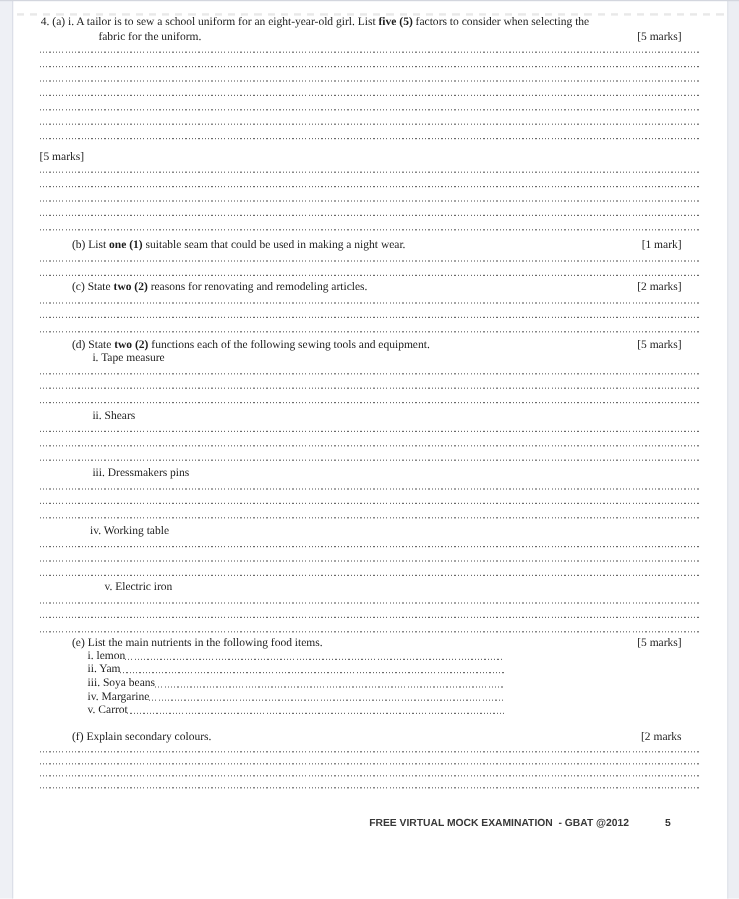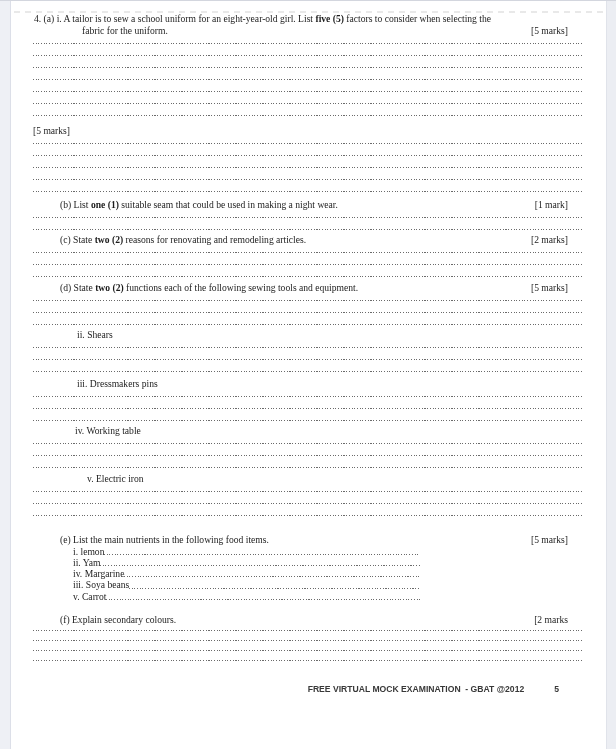--- a/index.html
+++ b/index.html
@@ -18,21 +18,21 @@
     opacity:.55;}
   .content{position:absolute;left:33px;top:0;width:550px;padding-top:13px;}
   .r{display:flex;justify-content:space-between;align-items:baseline;
      font-size:9.6px;line-height:11.5px;white-space:pre;}
   .t{white-space:pre;}
   .r b, .t b{font-weight:bold;}
   .marks{padding-right:15px;white-space:pre;text-align:right;}
   .ml15{margin-left:1px;} .ml27{margin-left:27px;} .ml35{margin-left:54px;}
   .ml39{margin-left:39px;} .ml40{margin-left:40px;} .ml42{margin-left:42px;}
   .ml44{margin-left:44px;} .ml49{margin-left:49px;}
-  .mt1{margin-top:16px;} .mt2{margin-top:2px;} .mt3{margin-top:3px;}
+  .mt1{margin-top:0;} .mt2{margin-top:2px;} .mt3{margin-top:3px;}
   .mt4{margin-top:4px;} .mt7{margin-top:7px;} .mt12{margin-top:12px;} .mt21{margin-top:21px;}
   .dots{margin-top:-2px;}
   .dl{height:12px;
     background-image:repeating-linear-gradient(to right,#6a6a6a 0,#6a6a6a 1px,transparent 1px,transparent 2.7px);
     background-size:100% 1.2px;background-repeat:no-repeat;background-position:left bottom 2px;}
   .dl.short{height:10px;}
   .item-row{display:flex;align-items:flex-end;font-size:9.6px;line-height:11.3px;
     width:347px;white-space:pre;}
   .trail{flex:1;align-self:stretch;
     background-image:repeating-linear-gradient(to right,#6a6a6a 0,#6a6a6a 1px,transparent 1px,transparent 2.7px);
@@ -96,20 +96,23 @@
   <div class="dots">
     <div class="dl"></div>
     <div class="dl"></div>
     <div class="dl"></div>
   </div>
 
   <div class="r mt2">
     <span class="t ml27"><span>(d) State </span><b>two (2)</b><span> functions each of the following sewing tools and equipment.</span></span>
     <span class="marks">[5 marks]</span>
   </div>
+  <div class="r">
+    <span class="t ml44">i. Tape measure</span>
+  </div>
   <div class="dots">
     <div class="dl"></div>
     <div class="dl"></div>
     <div class="dl"></div>
   </div>
 
   <div class="r mt2">
     <span class="t ml44">ii. Shears</span>
   </div>
   <div class="dots">
@@ -151,25 +154,25 @@
   </div>
   <div class="item-row ml40">
     <span class="t">i. lemon</span>
     <span class="trail"></span>
   </div>
   <div class="item-row ml40">
     <span class="t">ii. Yam</span>
     <span class="trail"></span>
   </div>
   <div class="item-row ml40">
-    <span class="t">iv. Margarine</span>
+    <span class="t">iii. Soya beans</span>
     <span class="trail"></span>
   </div>
   <div class="item-row ml40">
-    <span class="t">iii. Soya beans</span>
+    <span class="t">iv. Margarine</span>
     <span class="trail"></span>
   </div>
   <div class="item-row ml40">
     <span class="t">v. Carrot</span>
     <span class="trail"></span>
   </div>
 
   <div class="r mt12">
     <span class="t ml27">(f) Explain secondary colours.</span>
     <span class="marks">[2 marks</span>

